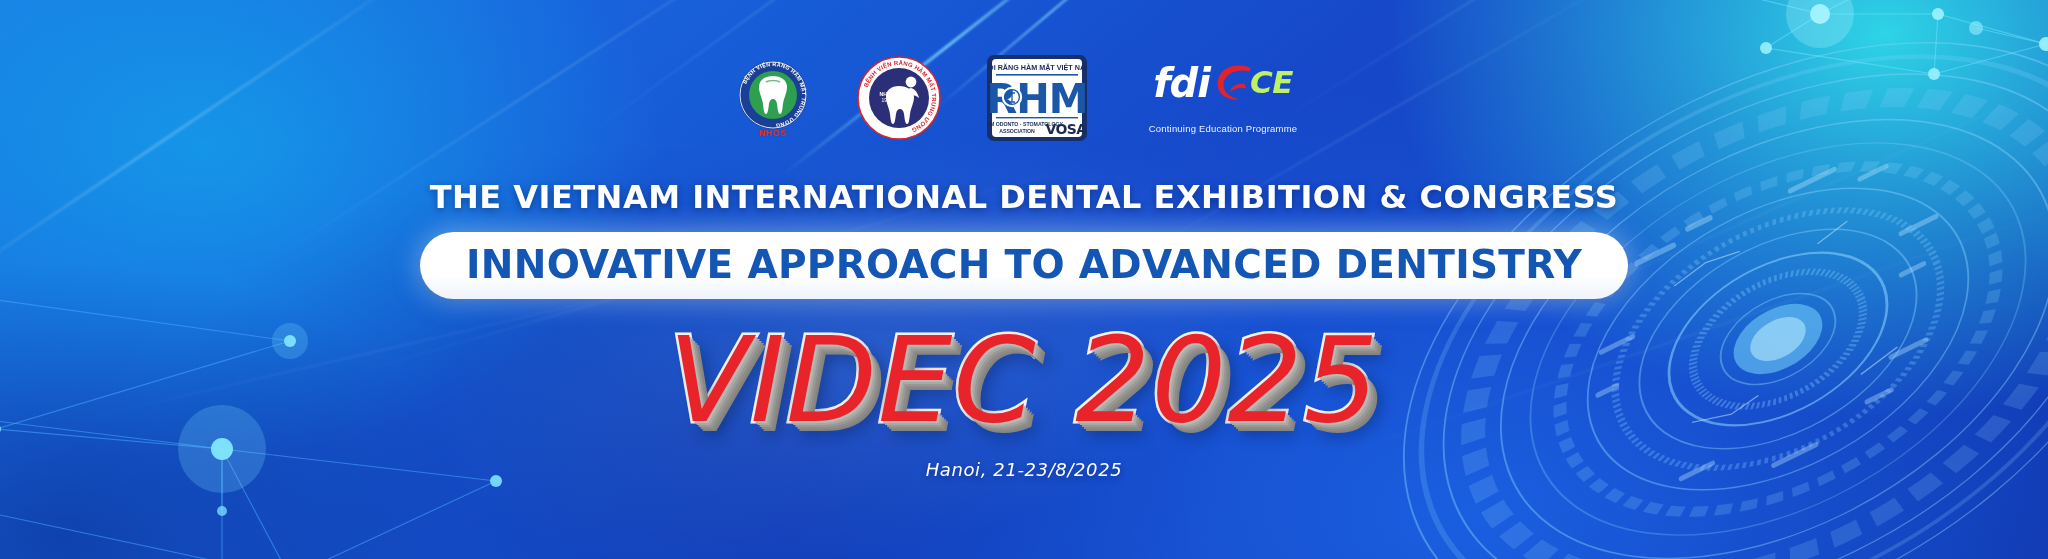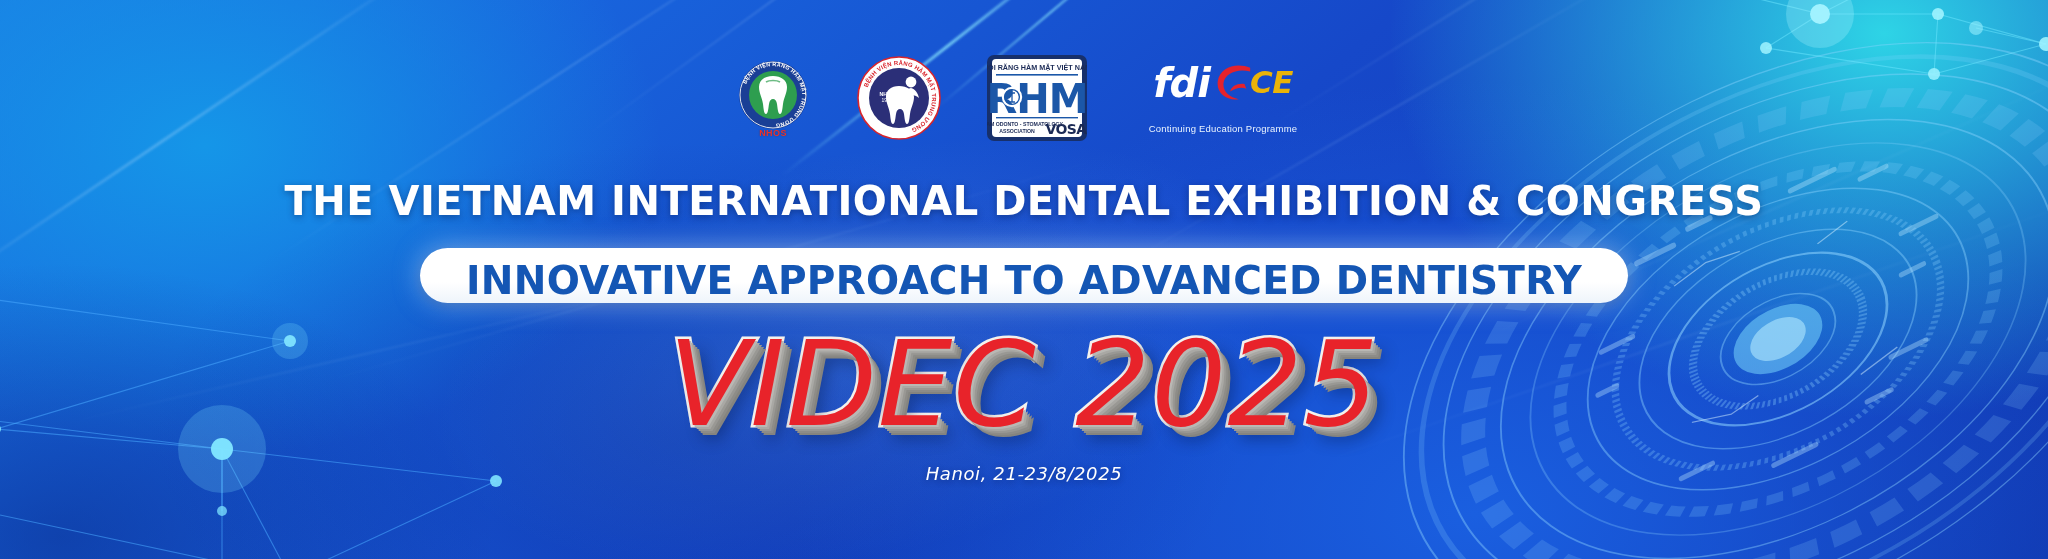--- a/index.html
+++ b/index.html
@@ -101,45 +101,45 @@
   .logo-fdi{ width:180px; height:70px; flex-direction:column; justify-content:center; }
   .fdi-main{ display:flex; align-items:center; }
   .fdi-word{
     font-family:"DejaVu Sans", sans-serif;
     font-size:40px; font-weight:bold; font-style:italic;
     color:#ffffff; letter-spacing:-1px; line-height:1;
   }
   .fdi-ce{
     font-family:"DejaVu Sans", sans-serif;
     font-size:31px; font-weight:bold; font-style:italic;
-    color:#eab308; letter-spacing:-.5px; line-height:1; margin-left:-4px;
+    color:#bef264; letter-spacing:-.5px; line-height:1; margin-left:-4px;
   }
   .fdi-sub{
     font-size:9.5px; color:#eaf4ff; letter-spacing:.2px; margin-top:20px;
     white-space:nowrap;
   }
 
   
   .headline{
     margin-top:34px;
     color:#ffffff;
     font-family:"DejaVu Sans", sans-serif;
-    font-size:40px;
+    font-size:32px;
     font-weight:bold;
     letter-spacing:.5px;
     white-space:nowrap;
     text-shadow:0 2px 7px rgba(4,26,80,.45);
   }
 
   
   .pill{
-    margin-top:24px;
+    margin-top:16px;
     background:linear-gradient(180deg,#ffffff 0%,#ffffff 62%,#eef4fb 100%);
     border-radius:999px;
-    padding:13px 46px 3px;
+    padding:13px 46px 15px;
     box-shadow:0 0 26px rgba(200,230,255,.55), 0 3px 10px rgba(5,25,80,.25);
   }
   .pill-text{
     font-family:"DejaVu Sans", sans-serif;
     font-size:39px;
     font-weight:bold;
     color:#1456b4;
     letter-spacing:.3px;
     white-space:nowrap;
     line-height:1;

